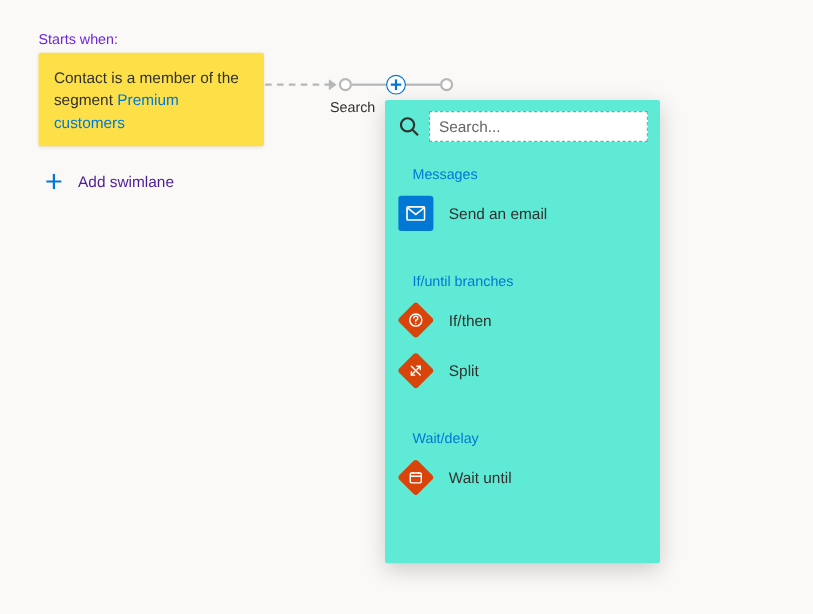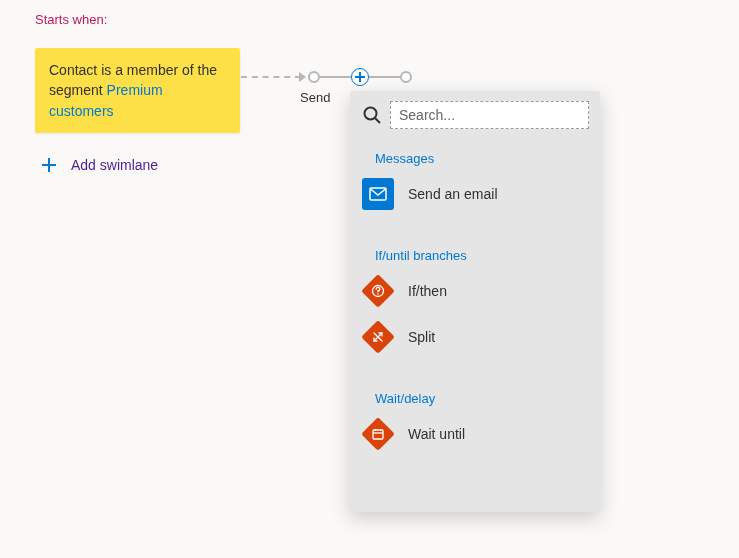--- a/index.html
+++ b/index.html
@@ -11,23 +11,23 @@
       position: relative;
       overflow: hidden;
       font-size: 14px;
       color: #323130;
     }
     .canvas { position: relative; width: 100%; height: 100%; }
 
     .starts-label {
       position: absolute;
       left: 35px;
-      top: 12px;
+      top: 28px;
       font-size: 13px;
-      color: #be185d;
+      color: #6d28d9;
     }
 
     .trigger-card {
       position: absolute;
       left: 35px;
       top: 48px;
       width: 205px;
       background: #fde047;
       padding: 12px 14px;
       line-height: 1.45;
@@ -122,21 +122,21 @@
     }
     .add-swimlane .plus svg { width: 14px; height: 14px; }
     .add-swimlane .plus path { stroke: #0078d4; stroke-width: 2; }
 
     .popup {
       position: absolute;
       left: 350px;
       top: 91px;
       width: 250px;
       height: 421px;
-      background: #e5e5e5;
+      background: #5eead4;
       box-shadow: 0 6px 20px rgba(0,0,0,0.18);
       border-radius: 2px;
       padding: 10px 12px 12px 12px;
     }
 
     .search-row {
       display: flex;
       align-items: center;
       gap: 8px;
       margin-bottom: 14px;
@@ -244,21 +244,21 @@
   <div class="node-circle node-start"></div>
   <div class="flow-line"></div>
   <div class="node-circle node-end"></div>
 
   <div class="plus-node">
     <svg viewBox="0 0 10 10">
         <path d="M5 0 V10 M0 5 H10" fill="none"></path>
       </svg>
   </div>
 
-  <div class="start-label">Send</div>
+  <div class="start-label">Search</div>
 
   <div class="add-swimlane">
     <span class="plus">
       <svg viewBox="0 0 14 14">
           <path d="M7 0 V14 M0 7 H14" fill="none"></path>
         </svg>
     </span>
     <span>Add swimlane</span>
   </div>
 

